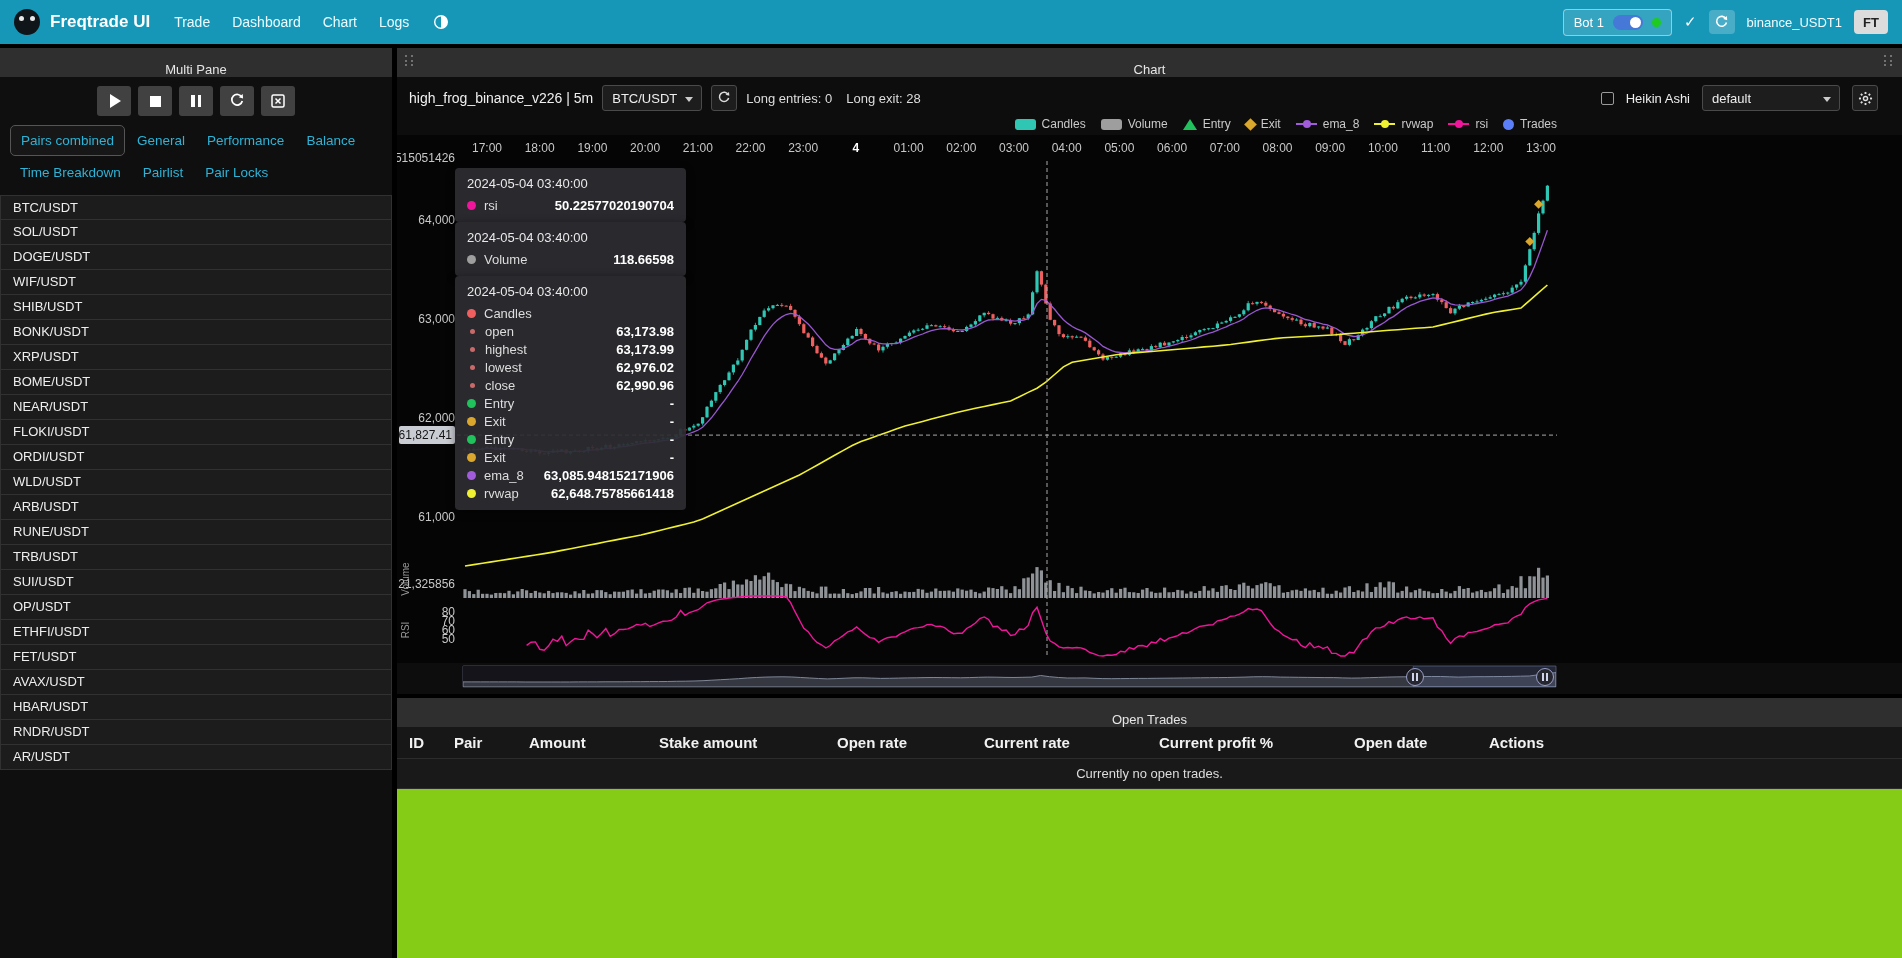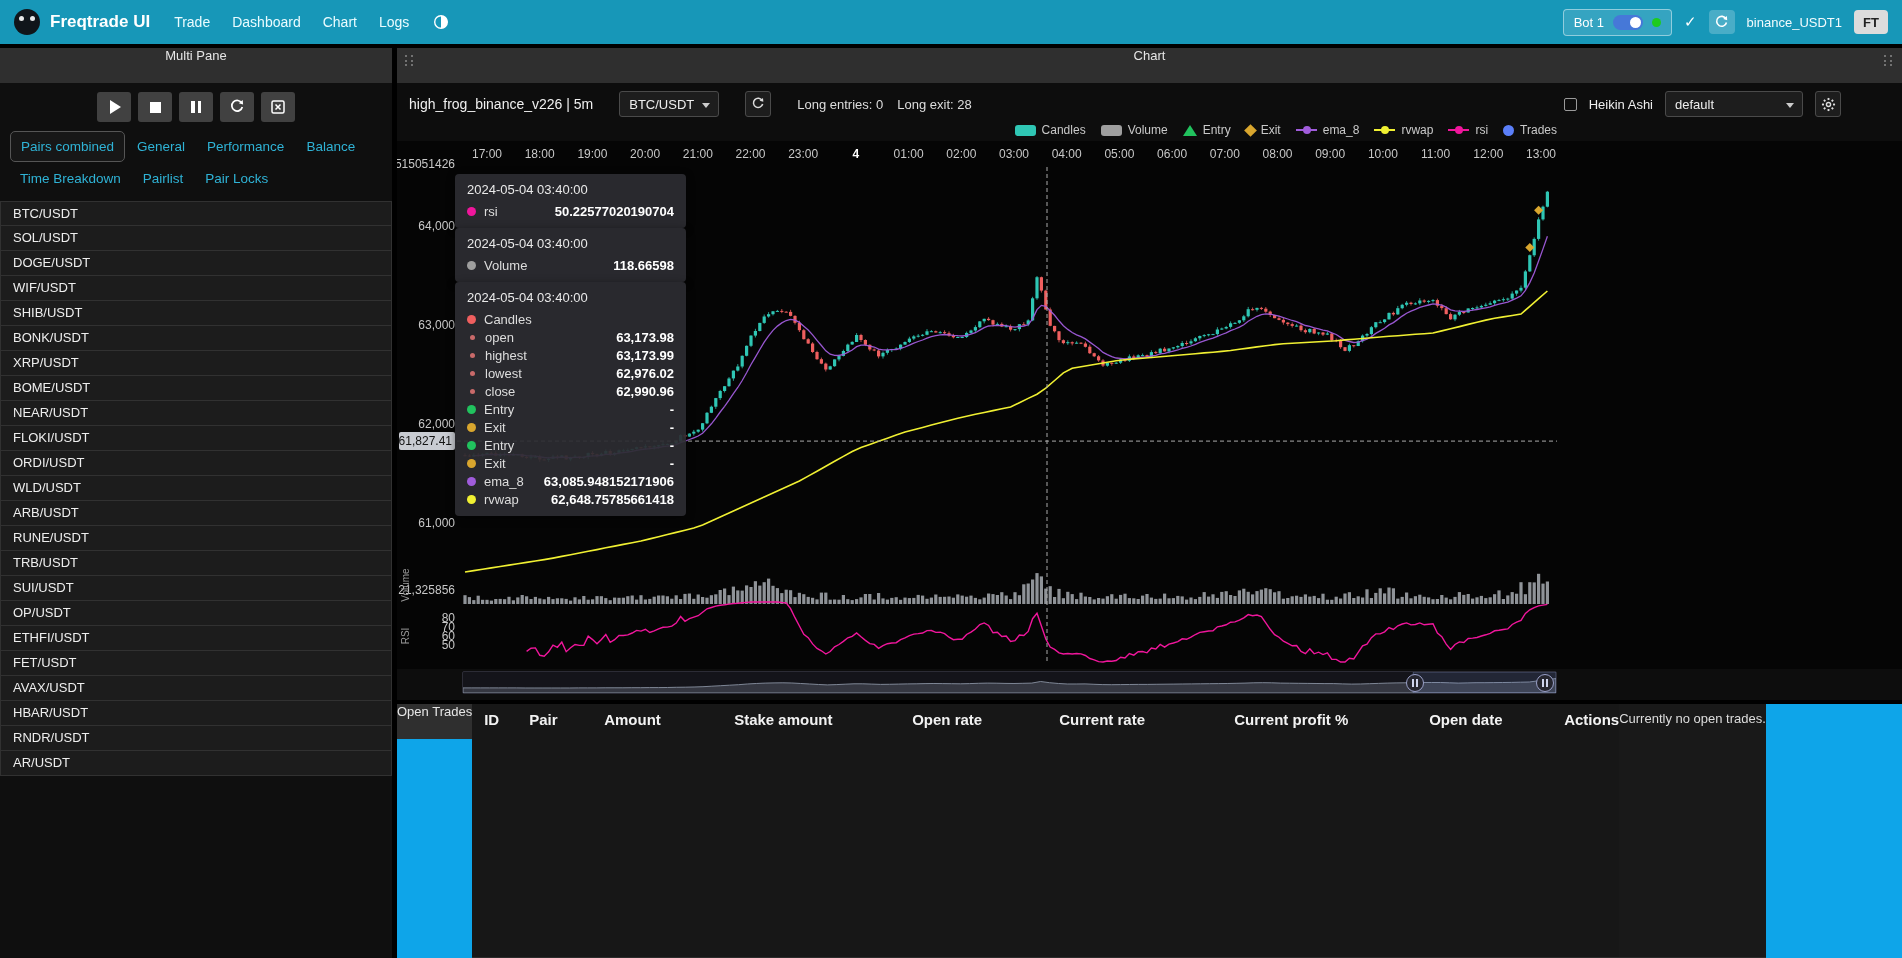--- a/index.html
+++ b/index.html
@@ -18,41 +18,41 @@
 .bot-label{color:#fff;font-size:13px}
 .toggle{width:30px;height:15px;border-radius:8px;background:#4678d8;position:relative}
 .toggle::after{content:"";position:absolute;right:2px;top:2px;width:11px;height:11px;border-radius:50%;background:#fff}
 .status-dot{width:9px;height:9px;border-radius:50%;background:#1ecb1e}
 .check-icon{color:#fff;font-size:15px}
 .nav-btn{width:26px;height:24px;border-radius:4px;background:rgba(255,255,255,.22);display:flex;align-items:center;justify-content:center}
 .exchange{color:#f2fbfd;font-size:13px}
 .avatar{width:34px;height:24px;border-radius:4px;background:#dcdcdc;color:#222;font-weight:700;font-size:13px;display:flex;align-items:center;justify-content:center}
 
 .main{display:flex;height:914px;padding-top:4px;gap:5px}
-.panel-header{height:35px;background:#2f2f2f;display:flex;align-items:flex-start;justify-content:center;font-size:13px;color:#e6e6e6;position:relative}
+.panel-header{height:29px;background:#2f2f2f;display:flex;align-items:flex-end;justify-content:center;font-size:13px;color:#e6e6e6;position:relative}
 .grip{position:absolute;top:7px;width:10px;height:12px;display:grid;grid-template-columns:1fr 1fr;gap:2px}
 .grip i{width:2px;height:2px;border-radius:50%;background:#8a8a8a}
 .grip.left{left:8px}.grip.right{right:8px}
 
 .left-panel{width:392px;background:#0f0f0f;display:flex;flex-direction:column;flex:none}
 .controls-row{display:flex;justify-content:center;gap:7px;padding:9px 0 7px}
 .ctl-btn{width:34px;height:30px;background:#414141;border-radius:3px;display:flex;align-items:center;justify-content:center}
 .ic-play{width:0;height:0;border-left:11px solid #fff;border-top:7px solid transparent;border-bottom:7px solid transparent;margin-left:2px}
 .ic-stop{width:11px;height:11px;background:#fff}
 .ic-pause{display:flex;gap:3px}.ic-pause i{width:3.5px;height:12px;background:#fff}
 .tabs-row{display:flex;flex-wrap:wrap;align-items:center;padding:2px 10px 0;gap:2px}
 .tab{color:#2fb3d6;font-size:13.5px;padding:7px 10px;cursor:pointer;white-space:nowrap}
 .tab.active{border:1px solid #555;border-radius:5px;background:#171717}
 #pair-list{margin-top:8px;height:592px;overflow:hidden}
 .pair-row{height:25px;line-height:24px;background:#1c1c1c;border:1px solid #313131;border-top:none;padding-left:12px;font-size:13px;color:#eee}
 .pair-row:first-child{border-top:1px solid #313131}
 
 .right-panel{flex:1;display:flex;flex-direction:column;gap:4px}
 .chart-panel{background:#0d0d0d;display:flex;flex-direction:column}
-.chart-toolbar{display:flex;align-items:center;gap:26px;padding:8px 61px 4px 12px;height:38px}
+.chart-toolbar{display:flex;align-items:center;gap:9px;padding:8px 24px 4px 12px;height:38px}
 .strategy{font-size:14px;color:#f0f0f0}
 .select{height:26px;background:#1d1d1d;border:1px solid #4a4a4a;border-radius:3px;display:flex;align-items:center;padding:0 24px 0 9px;font-size:13px;color:#eee;position:relative}
 .select::after{content:"";position:absolute;right:8px;top:11px;border-left:4.5px solid transparent;border-right:4.5px solid transparent;border-top:5px solid #ccc}
 .tool-btn{width:26px;height:26px;border:1px solid #4a4a4a;border-radius:3px;background:#1d1d1d;display:flex;align-items:center;justify-content:center}
 .entries-info{font-size:13px;color:#ddd;display:flex;gap:14px}
 .toolbar-right{margin-left:auto;display:flex;align-items:center;gap:12px}
 .checkbox{width:13px;height:13px;border:1px solid #9a9a9a;border-radius:2px;background:transparent}
 .cb-label{font-size:13px;color:#eee}
 .legend-row{display:flex;justify-content:flex-end;align-items:center;gap:15px;padding:2px 345px 4px 0;height:20px}
 .legend-item{display:flex;align-items:center;gap:6px;cursor:pointer}
@@ -73,21 +73,21 @@
 .tip-date{color:#e9e9e9;margin-bottom:5px}
 .tip-row{display:flex;align-items:center;height:18px}
 .tip-dot{width:9px;height:9px;border-radius:50%;margin-right:8px;flex:none}
 .tip-subdot{width:5px;height:5px;border-radius:50%;margin:0 10px 0 3px;flex:none}
 .tip-label{color:#ddd}
 .tip-value{margin-left:auto;font-weight:700;color:#fff}
 #navigator{position:relative;margin:2px 0 6px 65px;width:1095px;height:23px;background:#14141a;border:1px solid #2c2c36;border-radius:2px}
 .nav-handle{position:absolute;top:2px;width:18px;height:18px;border-radius:50%;background:#26262f;border:1px solid #9aa0c8;display:flex;align-items:center;justify-content:center;gap:2.5px}
 .nav-handle i{width:1.8px;height:8px;background:#cfd4ec}
 
-.trades-panel{flex:1;background:#0ea5e9;display:flex;flex-direction:row}
+.trades-panel{flex:1;background:#84cc16;display:flex;flex-direction:column}
 .trades-grid{display:grid;grid-template-columns:45px 75px 130px 178px 147px 175px 195px 135px 1fr;padding:7px 0 7px 12px;border-bottom:1px solid #2c2c2c;background:#171717}
 .trades-grid .th{font-size:15px;font-weight:700;color:#f2f2f2}
 .empty-row{background:#191919;border-bottom:1px solid #2c2c2c;text-align:center;font-size:13px;color:#ddd;padding:7px 0}
 </style>
 </head>
 <body>
 
 <div class="navbar">
   <span class="logo"></span>
   <span class="brand">Freqtrade UI</span>

